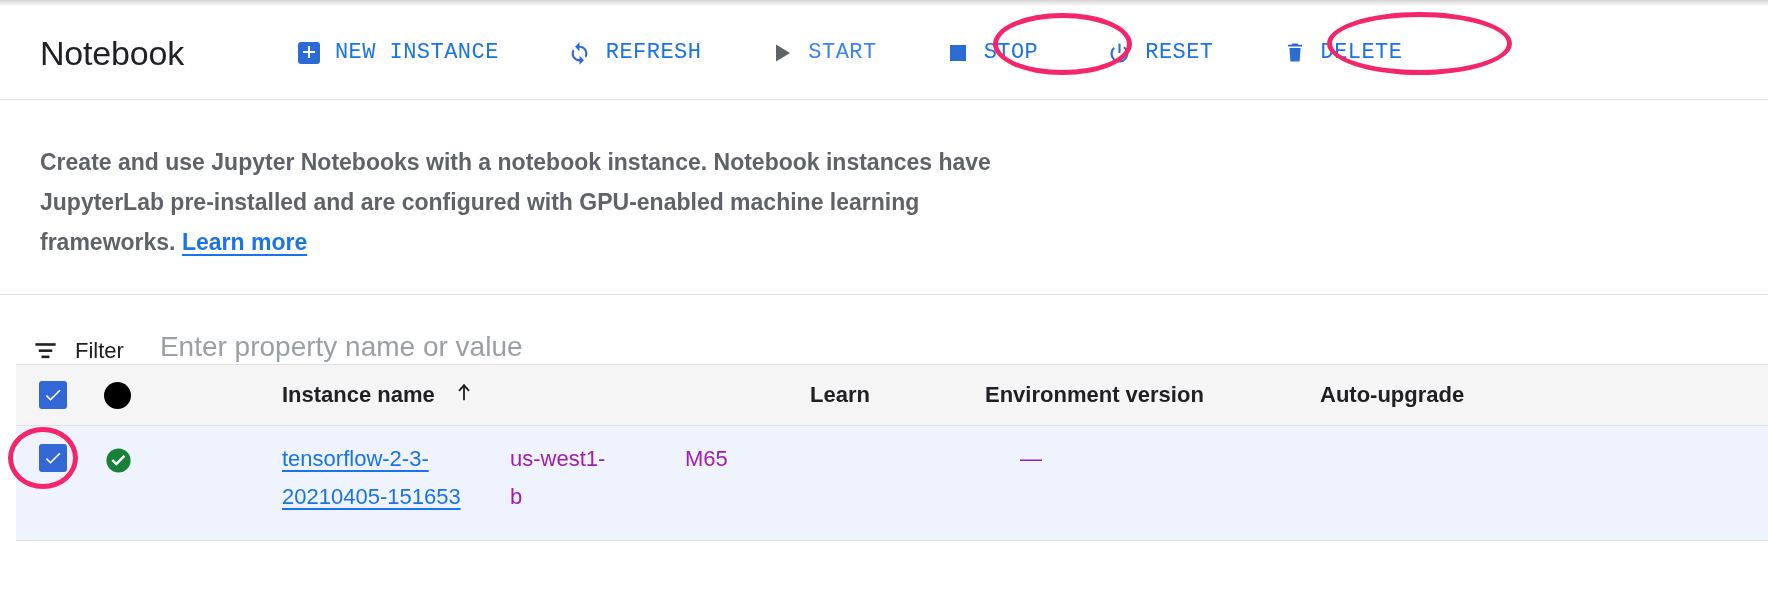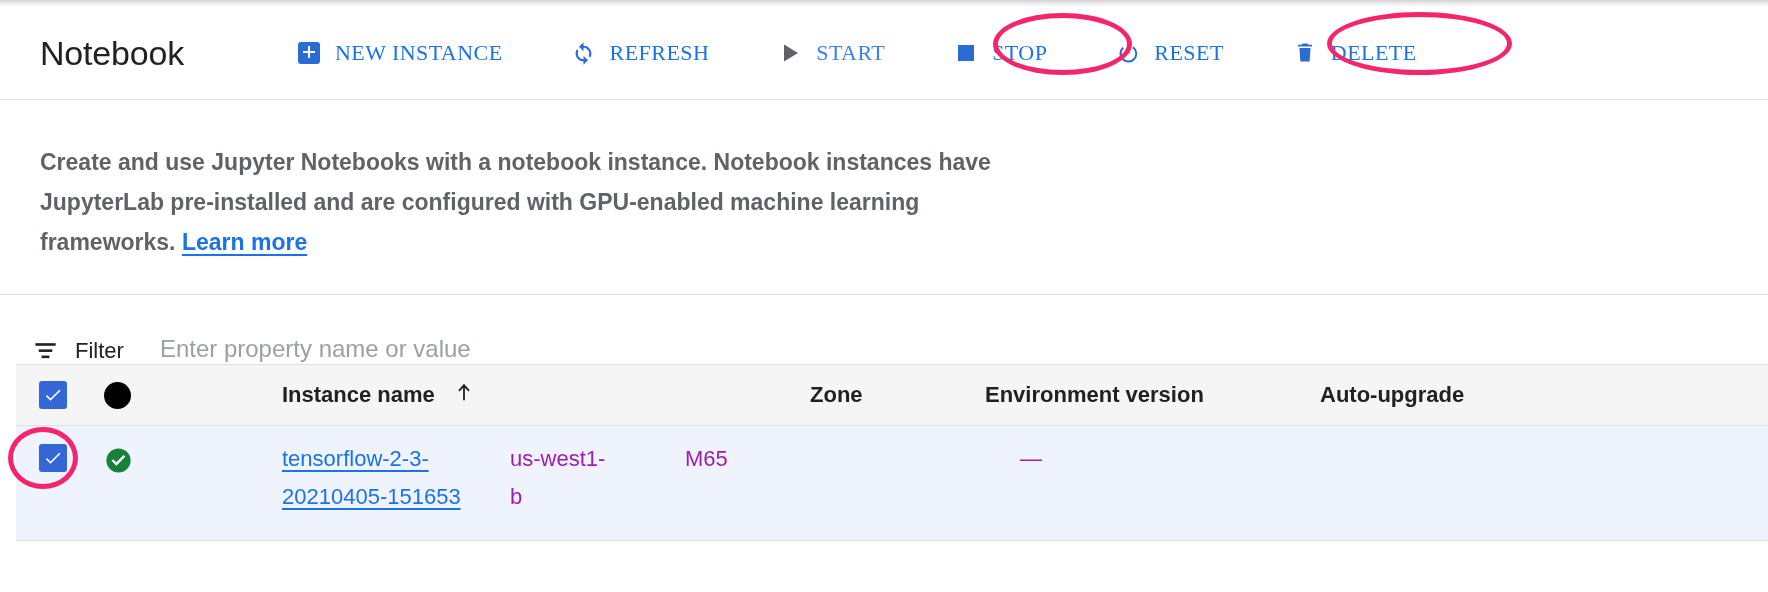--- a/index.html
+++ b/index.html
@@ -51,21 +51,21 @@
   }
   .tb-btn {
     display: flex;
     align-items: center;
     gap: 13px;
     background: none;
     border: none;
     padding: 6px 12px;
     margin-right: 44px;
     cursor: pointer;
-    font-family: Liberation Serif, serif;
+    font-family: Liberation Mono, monospace;
     font-size: 22px;
     letter-spacing: 0.45px;
     font-weight: 500;
     color: #1a73e8;
     white-space: nowrap;
     position: relative;
     justify-content: center;
   }
   .tb-btn.disabled { color: #3b82f6; cursor: default; }
   .tb-btn .lbl { line-height: 1; }
@@ -121,21 +121,21 @@
     font-weight: 500;
     margin-left: 16px;
     white-space: nowrap;
   }
   .filter-input {
     border: none;
     outline: none;
     background: transparent;
     margin-left: 34px;
     font-family: "Liberation Sans", sans-serif;
-    font-size: 24px;
+    font-size: 28px;
     color: #202124;
     width: 620px;
     margin-top: 16px;
   }
   .filter-input::placeholder { color: #9aa0a6; }
 
   
   .tbl { position: absolute; left: 16px; top: 364px; width: 100%; }
   .trow { display: flex; align-items: flex-start; width: 100%; }
   .thead {
@@ -320,21 +320,21 @@
           <span>Instance name</span>
           <span>
             <svg width="22" height="24" viewBox="0 0 24 24">
               <path d="M12 3l6.2 7.2-1.5 1.3L13 7.4V21h-2V7.4l-3.7 4.1-1.5-1.3z" fill="#202124"></path>
             </svg>
           </span>
         </span>
       </div>
       <div class="c-open"></div>
       <div class="c-zone">
-        <span class="th-text">Zone</span>
+        <span class="th-text">Learn</span>
       </div>
       <div class="c-env">
         <span class="th-text">Environment version</span>
       </div>
       <div class="c-auto">
         <span class="th-text">Auto-upgrade</span>
       </div>
     </div>
 
     <div class="trow tbody-row">

